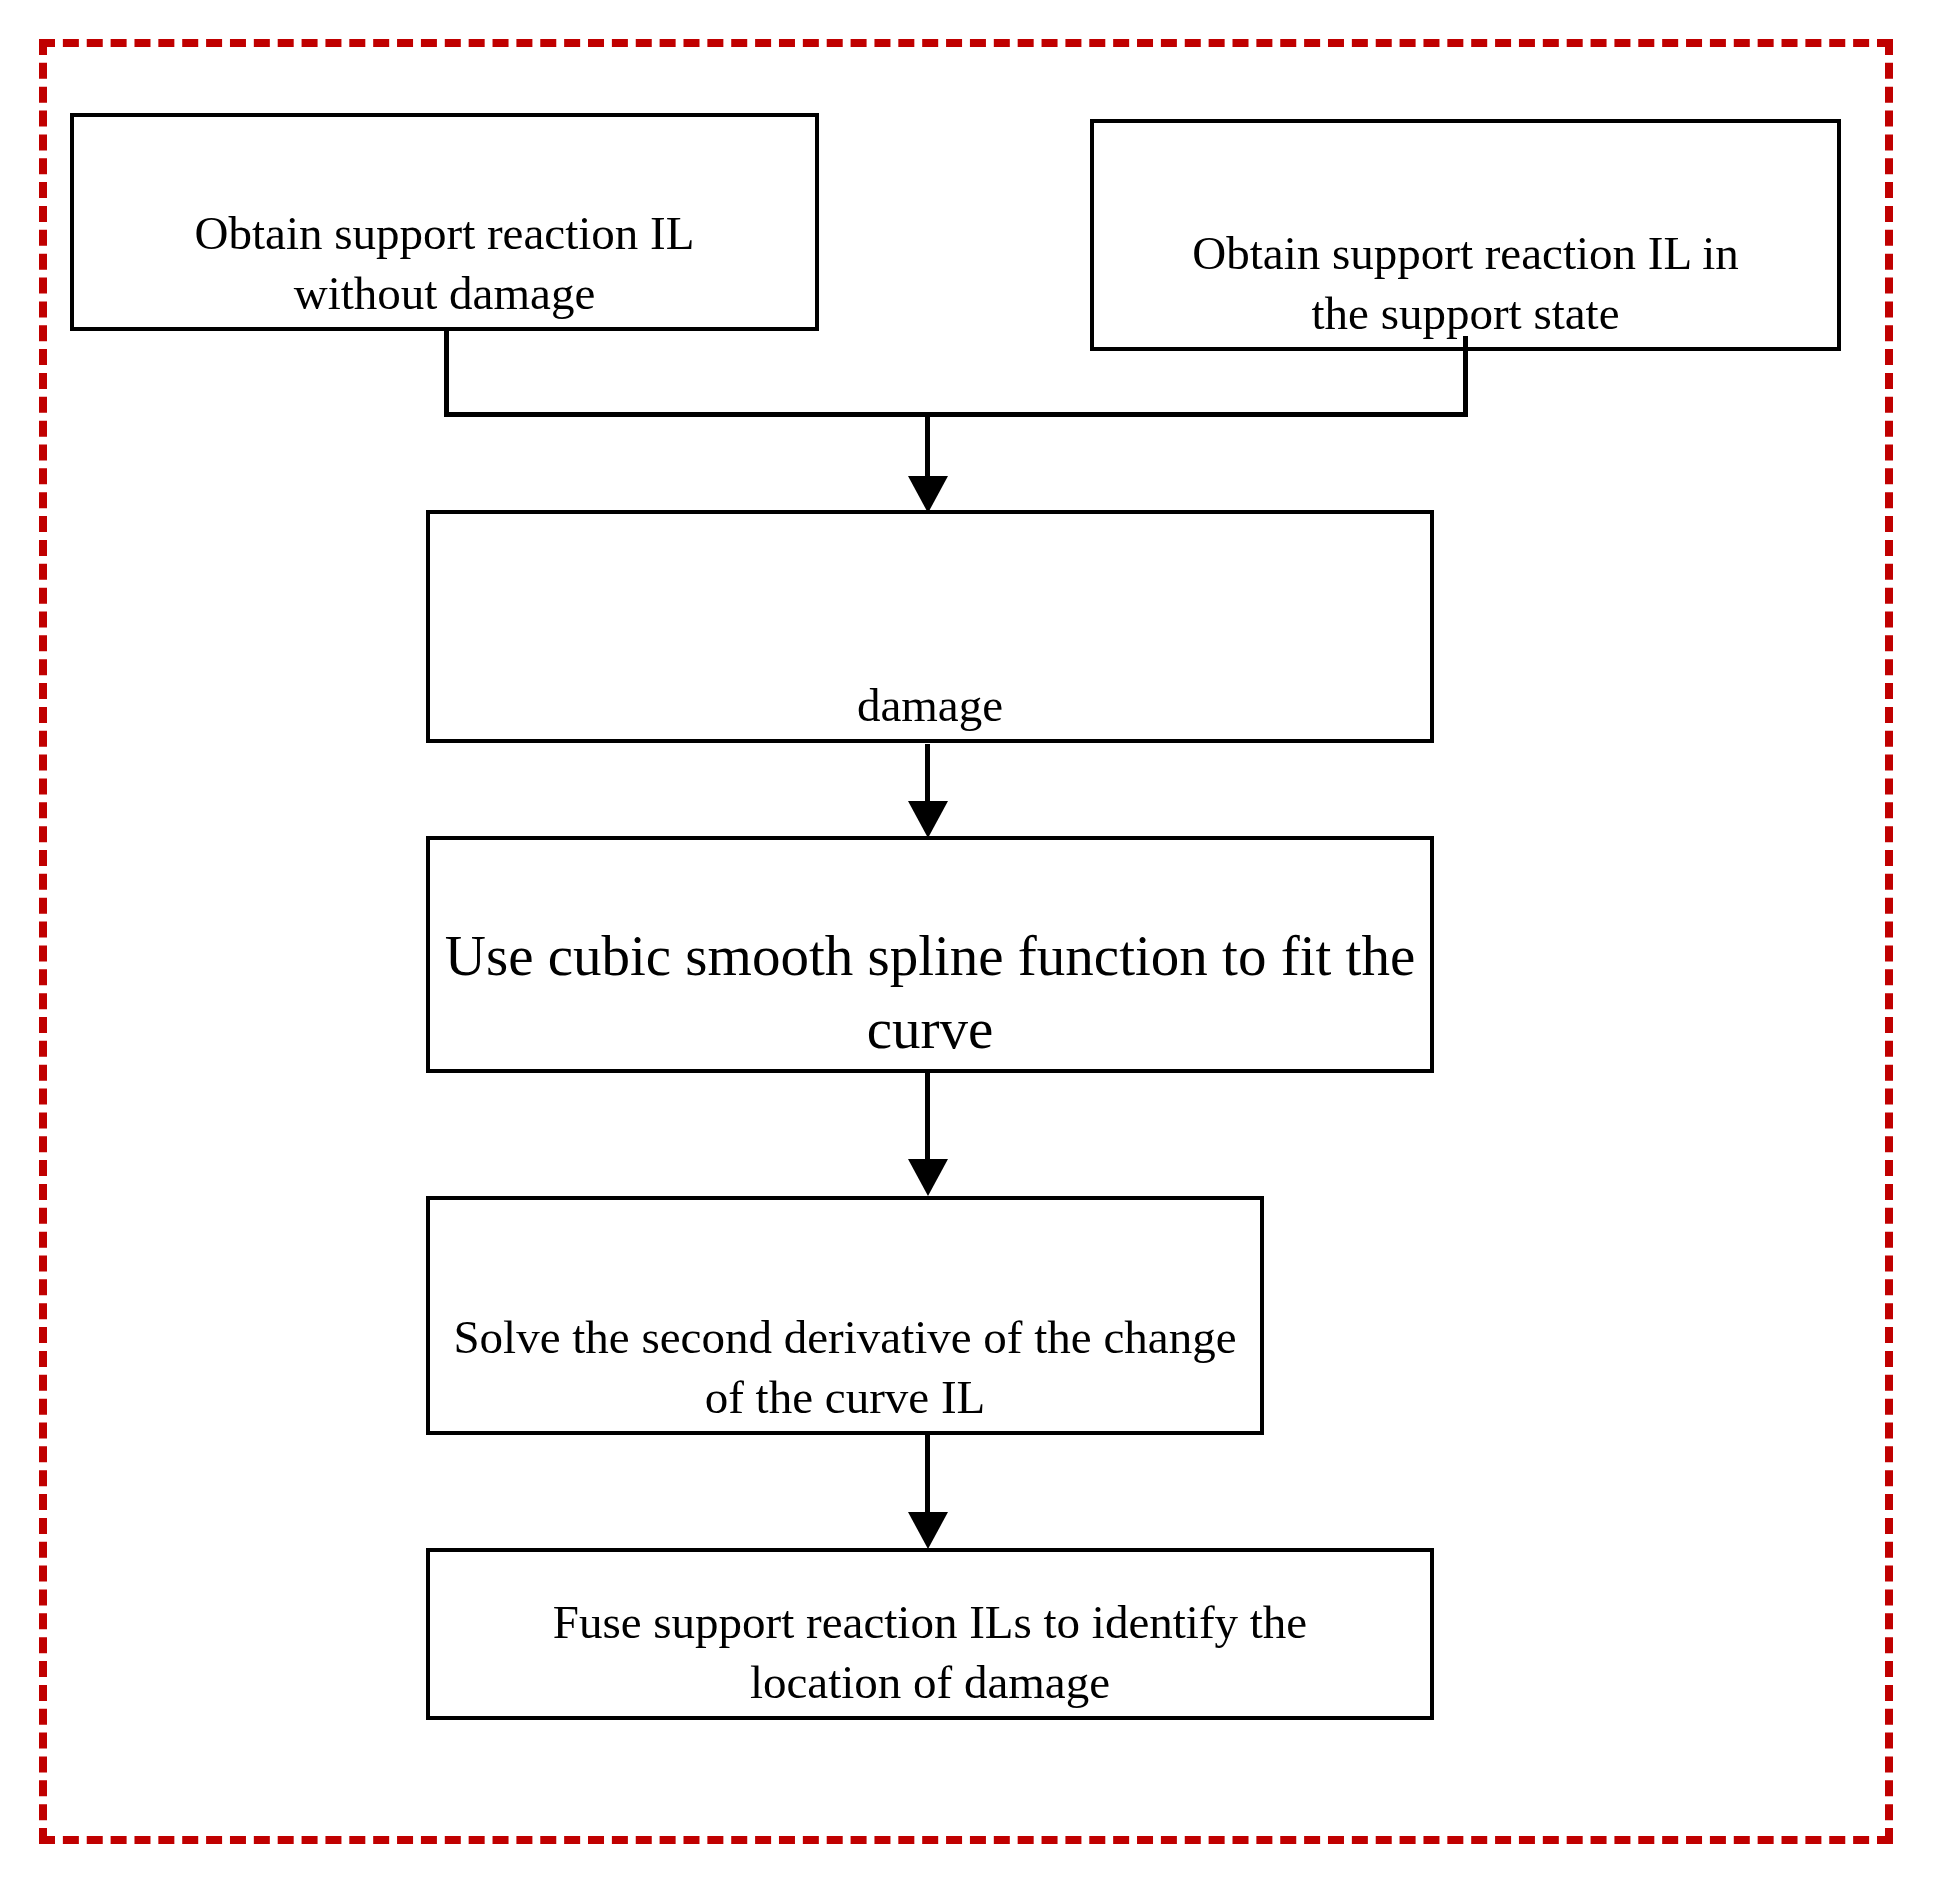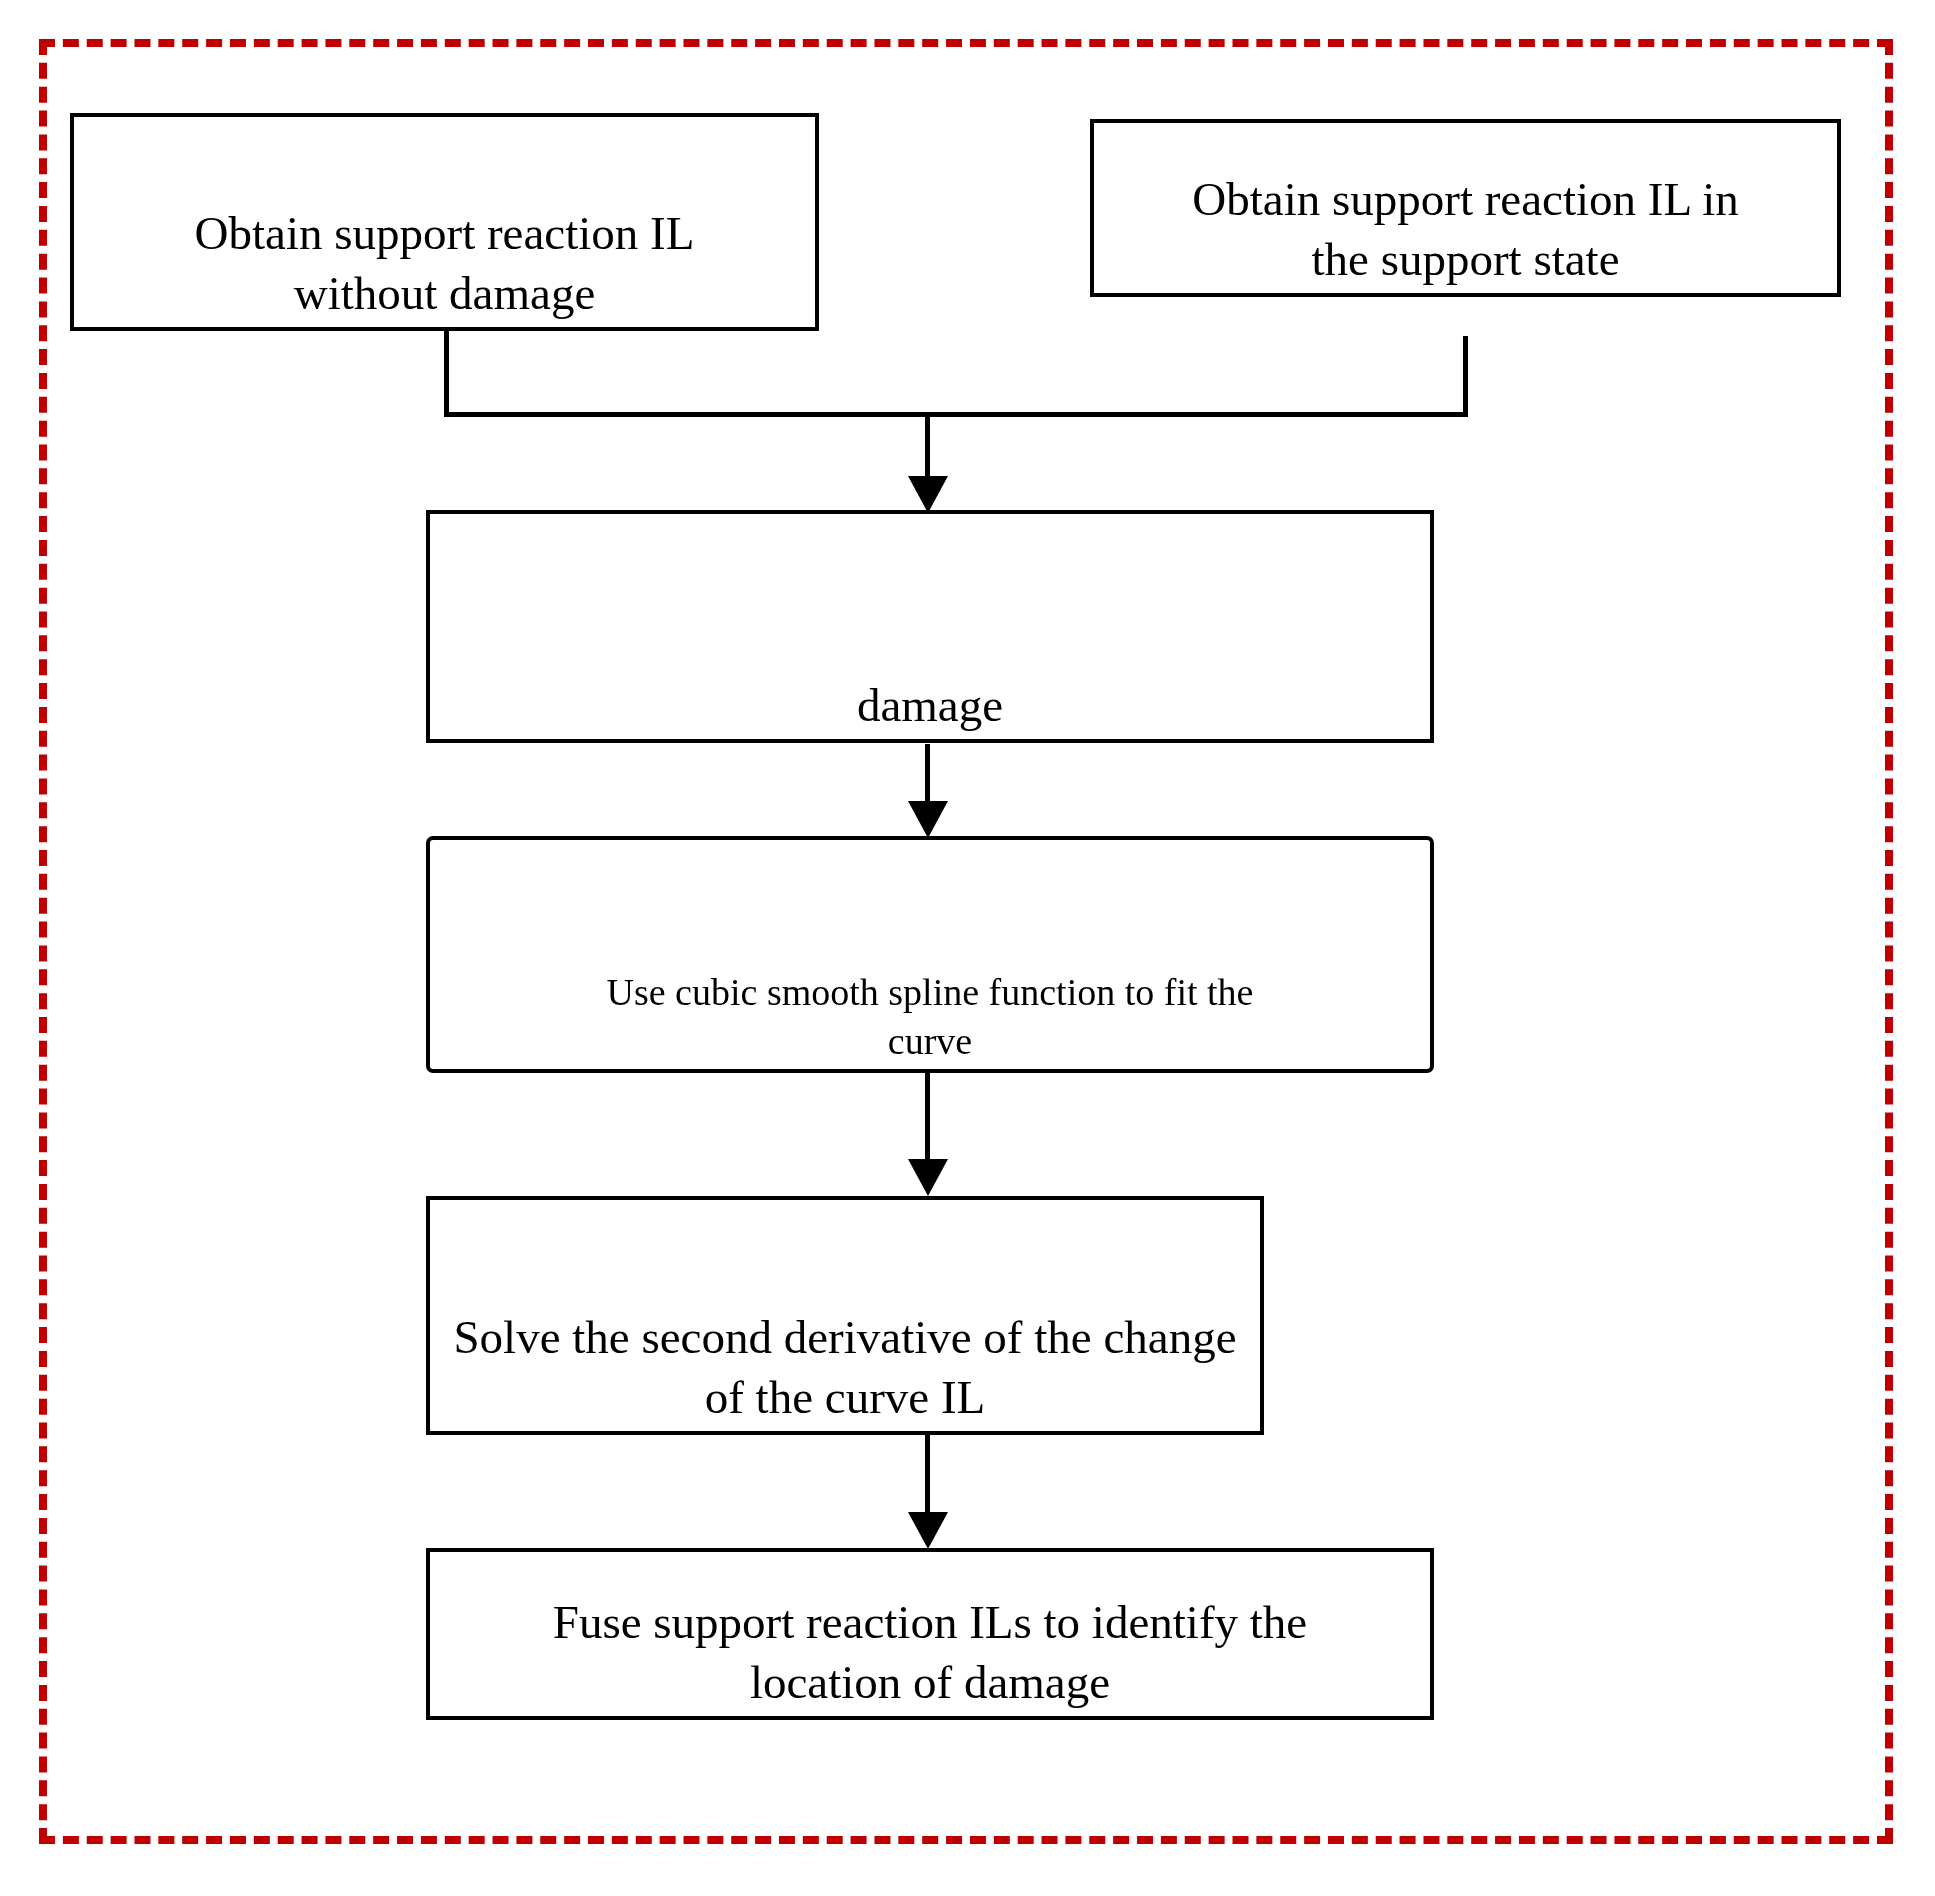--- a/index.html
+++ b/index.html
@@ -42,23 +42,23 @@
     color: #000000;
     line-height: 1.28;
     padding: 3.5px 12.3px;
   }
   .node .label {
     display: block;
     width: 100%;
   }
 
   .node-reaction-intact   { left: 70px;  top: 113px;  width: 749px;  height: 218px; font-size: 47px; }
-  .node-reaction-damaged  { left: 1090px; top: 119px; width: 751px;  height: 178px; font-size: 47px; }
+  .node-reaction-damaged  { left: 1090px; top: 119px; width: 751px;  height: 232px; font-size: 47px; }
   .node-compute-change    { left: 426px; top: 510px;  width: 1008px; height: 233px; font-size: 47px; }
-  .node-spline-fit        { left: 426px; top: 836px;  width: 1008px; height: 237px; font-size: 38px; border-radius: 7px; }
+  .node-spline-fit        { left: 426px; top: 836px;  width: 1008px; height: 237px; font-size: 57px; }
   .node-second-derivative { left: 426px; top: 1196px; width: 838px; height: 239px; font-size: 47px; }
   .node-fuse-identify     { left: 426px; top: 1548px; width: 1008px; height: 172px; font-size: 47px; }
 
   
   .seg {
     position: absolute;
     background: #000000;
   }
   .seg-v { width: 5.3px; }
   .seg-h { height: 5.3px; }

